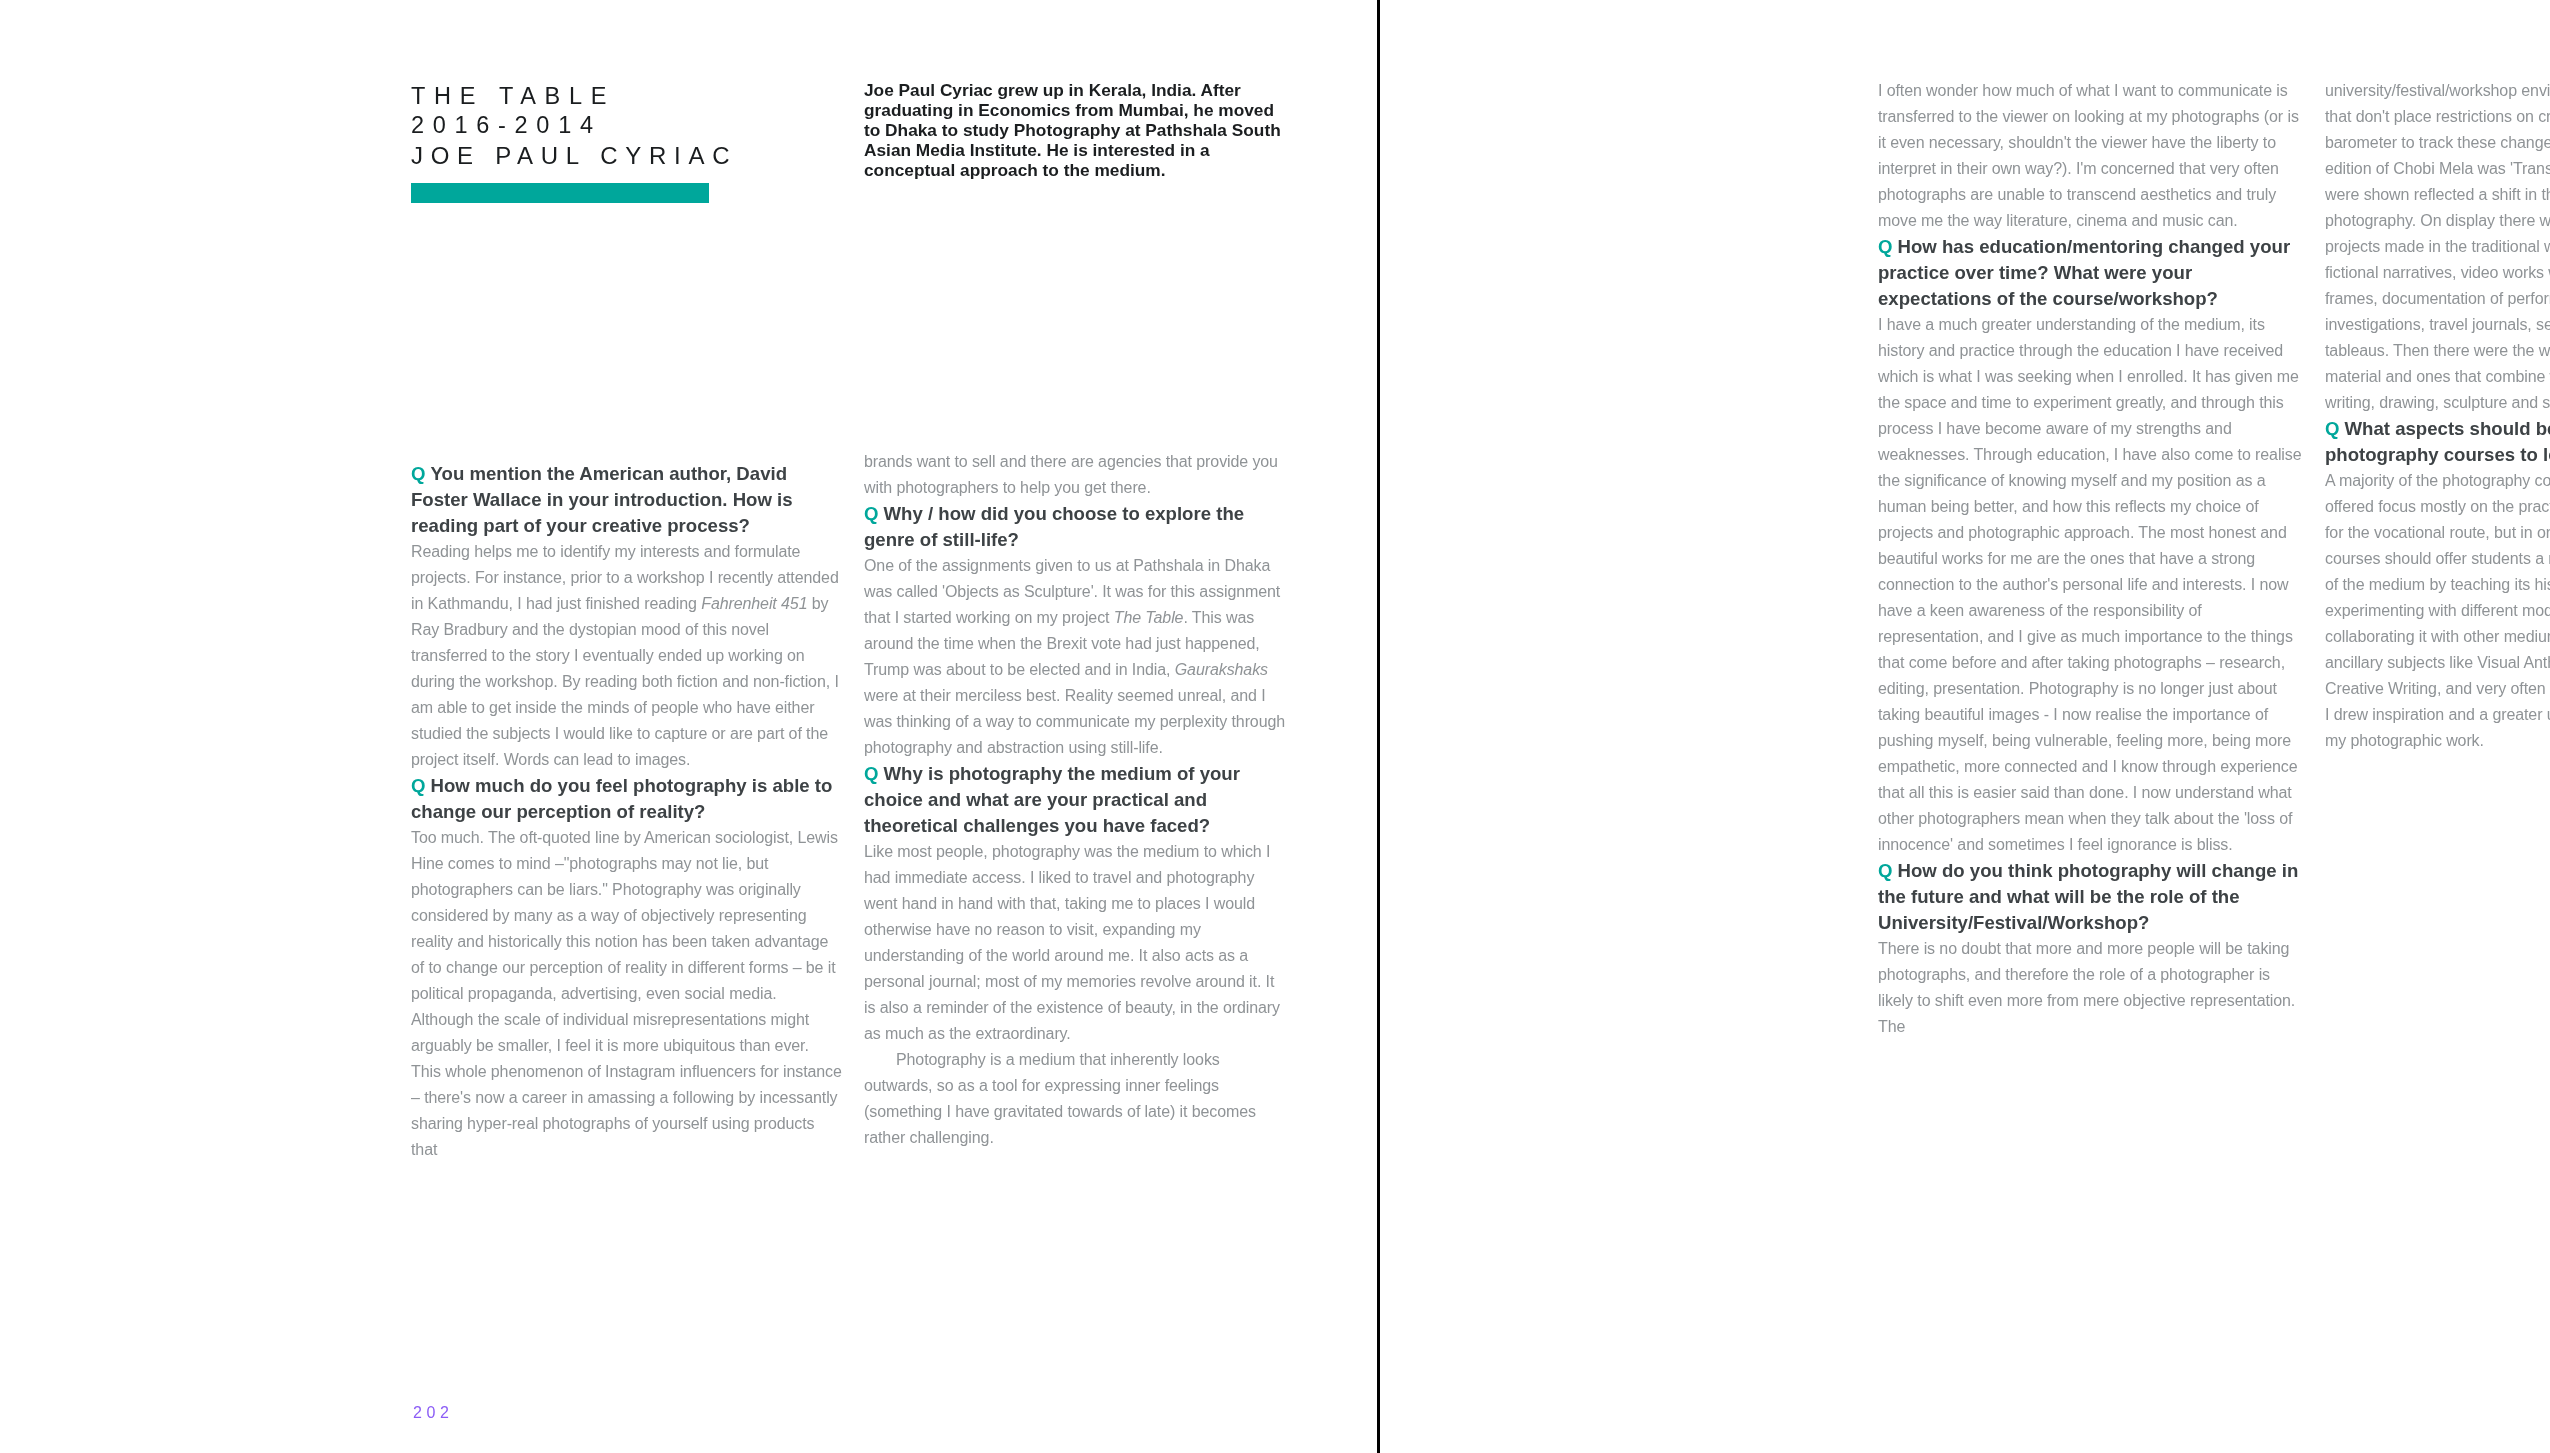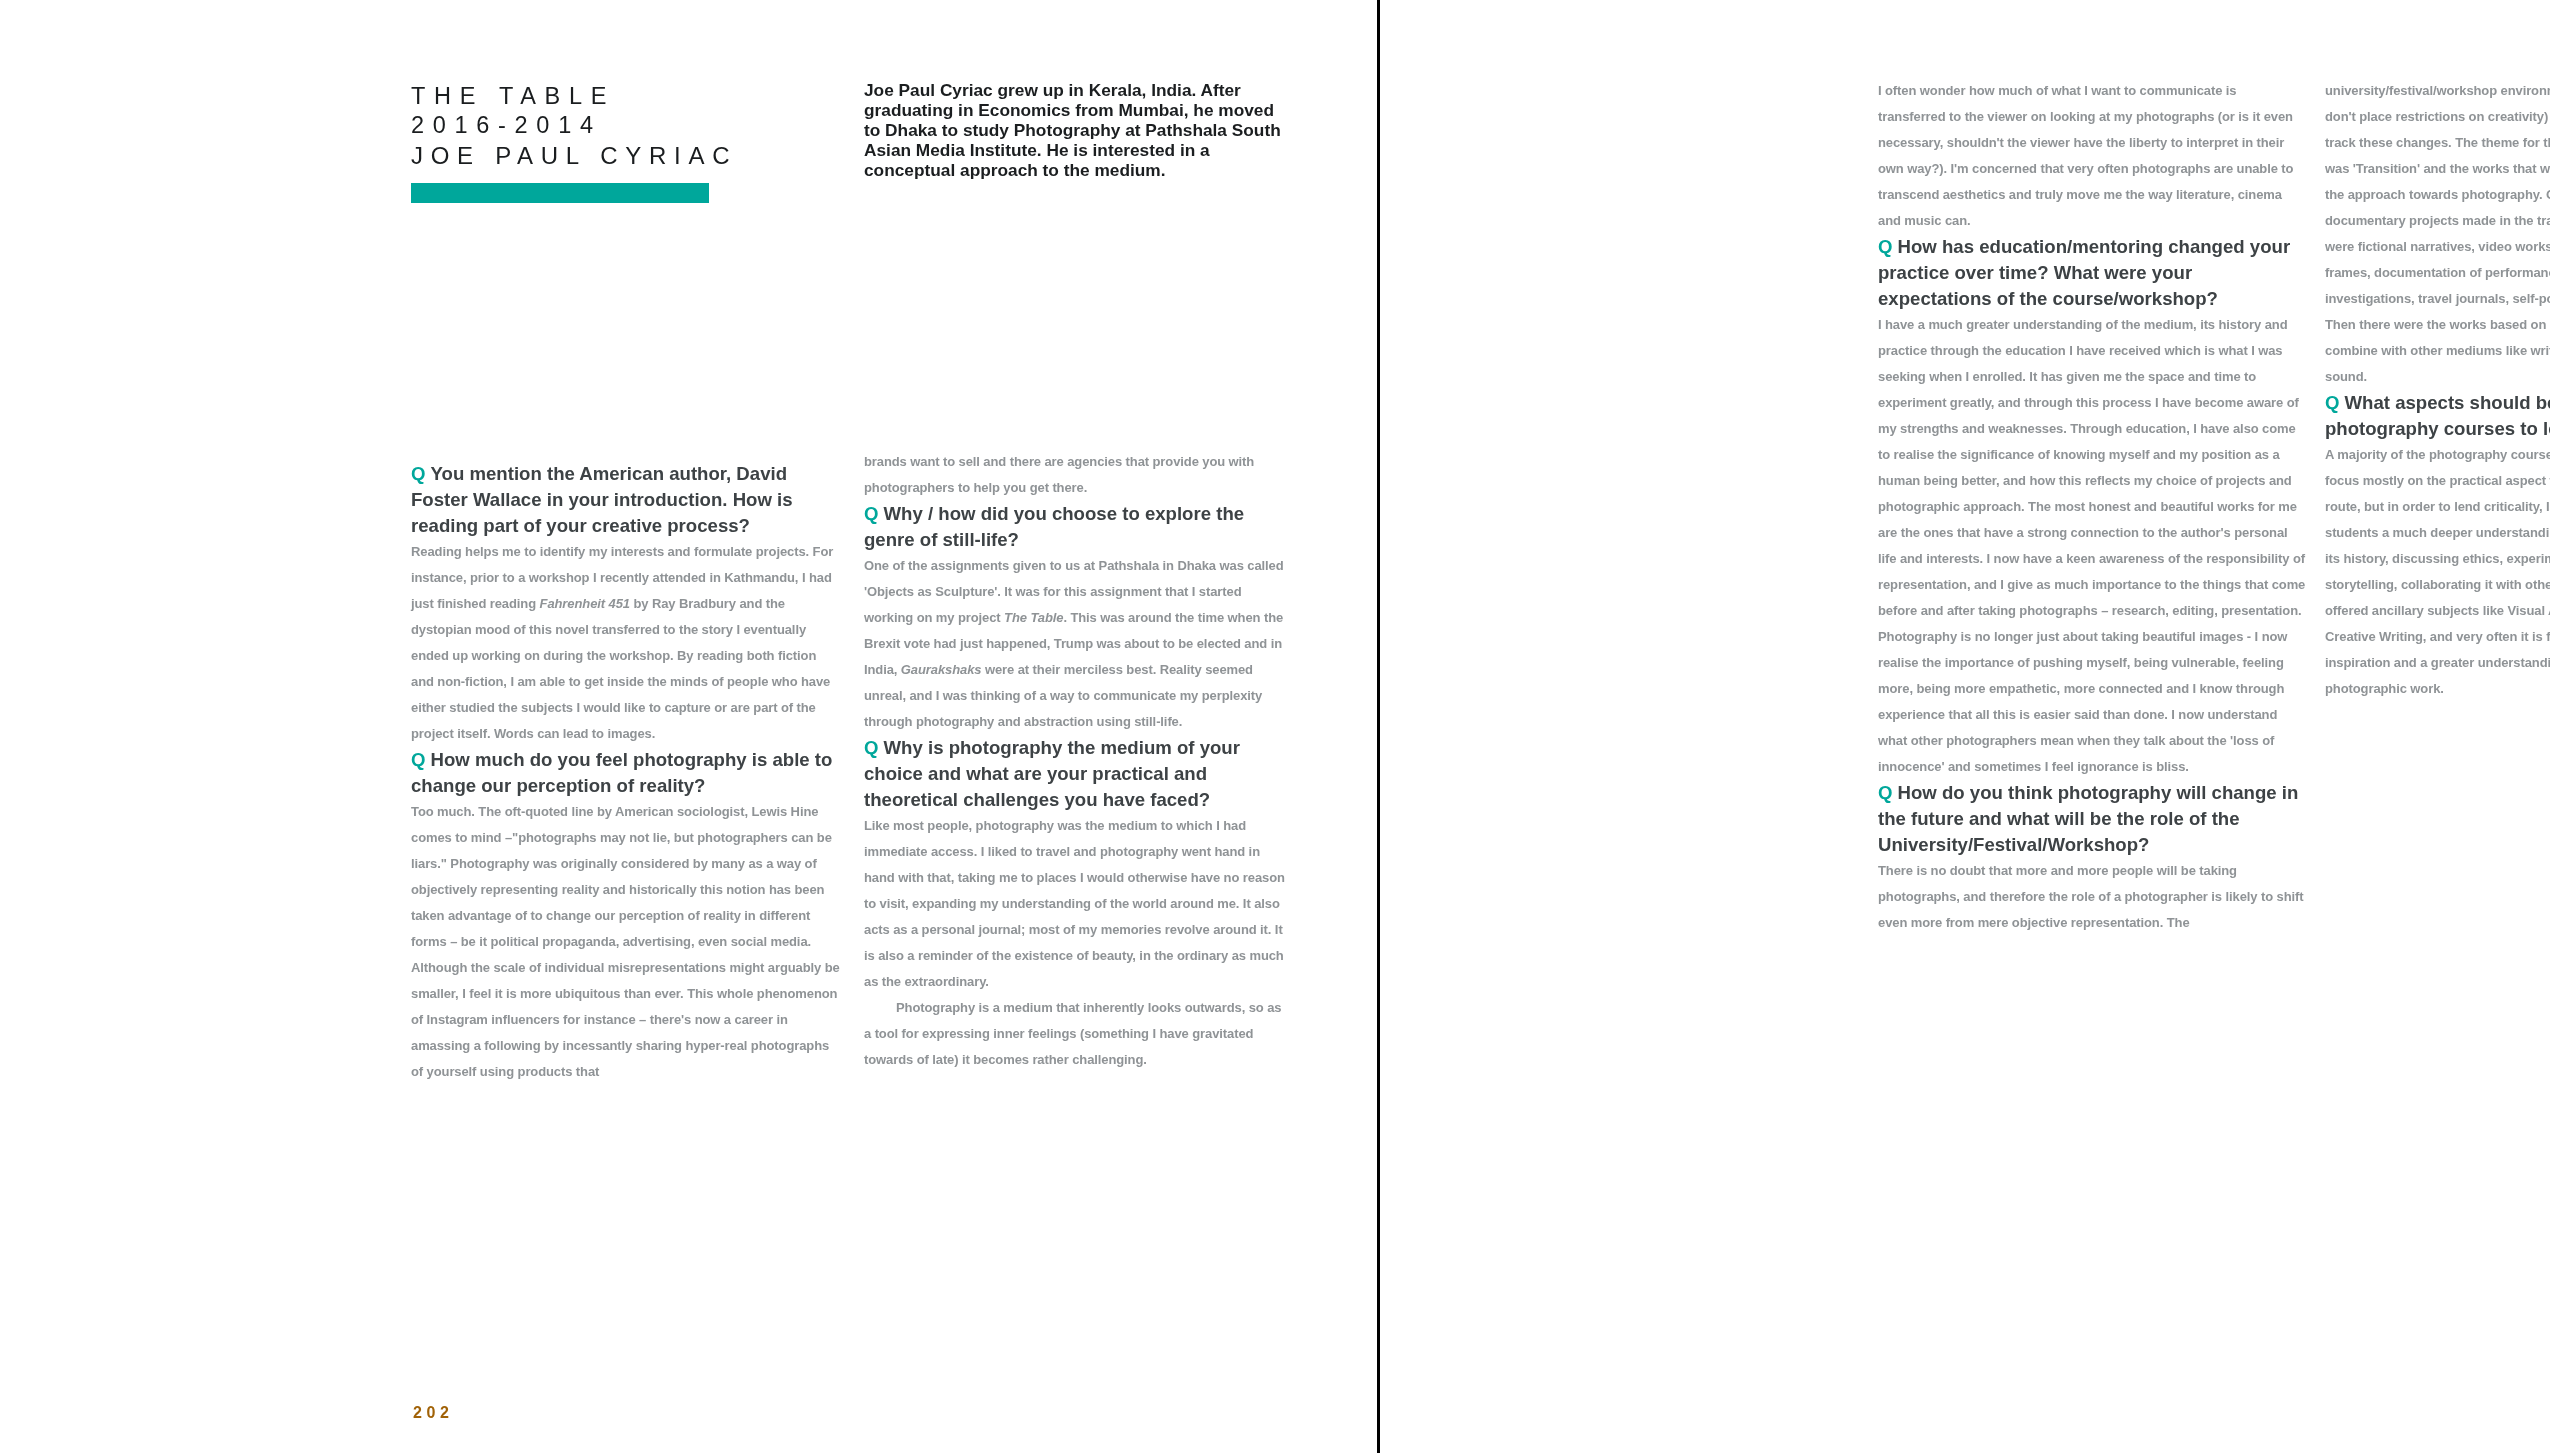--- a/index.html
+++ b/index.html
@@ -39,29 +39,29 @@
   #col1{left:411px;top:449px;width:431px;}
   #col2{left:864px;top:449px;width:423px;}
   #col3{left:1878px;top:78px;width:428px;}
   #col4{left:2325px;top:78px;width:421px;}
   .q-block{
     font-size:18.6px;line-height:26px;font-weight:700;color:var(--q-ink);
   }
   .column .q-block:first-child{margin-top:12px;}
   .q-marker{color:var(--accent);font-weight:700;padding-right:5.1px;}
   .answer{
-    font-size:13px;line-height:26px;font-weight:700;color:var(--body-ink);
+    font-size:16px;line-height:26px;font-weight:400;color:var(--body-ink);
     letter-spacing:-0.1px;
   }
   .answer em{font-style:italic;}
   .answer.indent{text-indent:32px;}
   
   .page-number{
     position:absolute;left:413px;top:1404px;
-    font-size:16px;font-weight:700;letter-spacing:4.6px;color:#a16207;
+    font-size:16px;font-weight:400;letter-spacing:4.6px;color:#8b5cf6;
   }
 </style>
 </head>
 <body>
 
 <div class="spread">
 
   <div class="title-block">
     <div class="series-line">THE TABLE</div>
     <div class="series-line">2016-2014</div>

